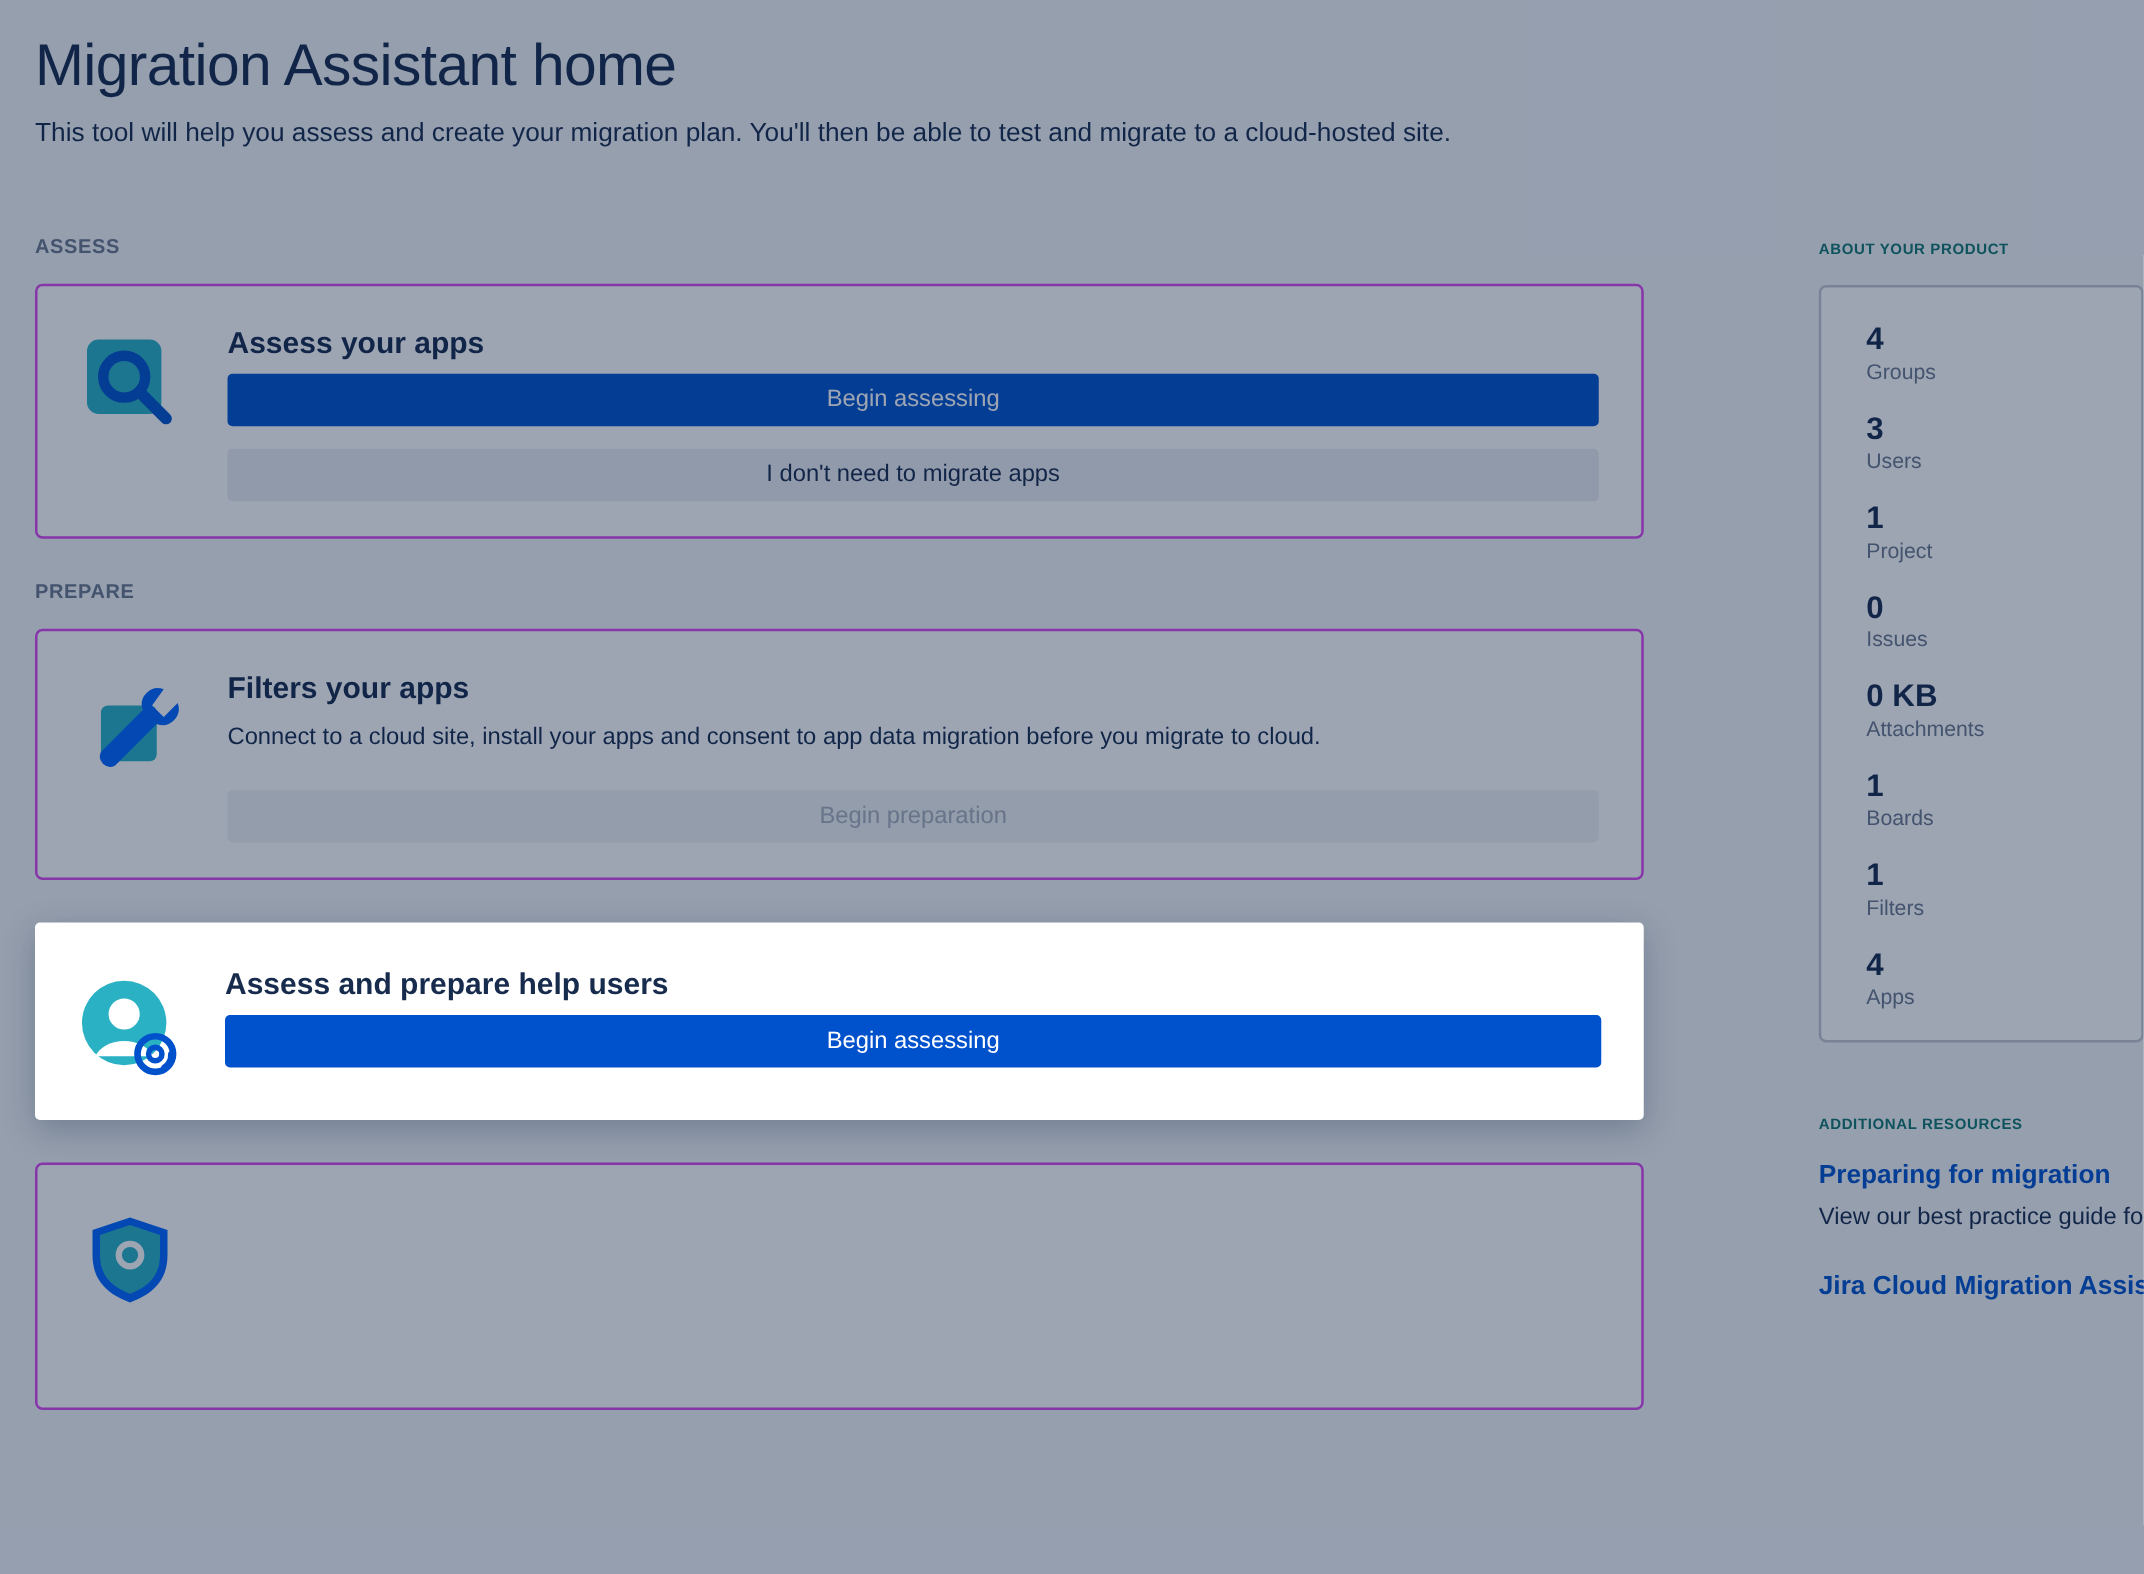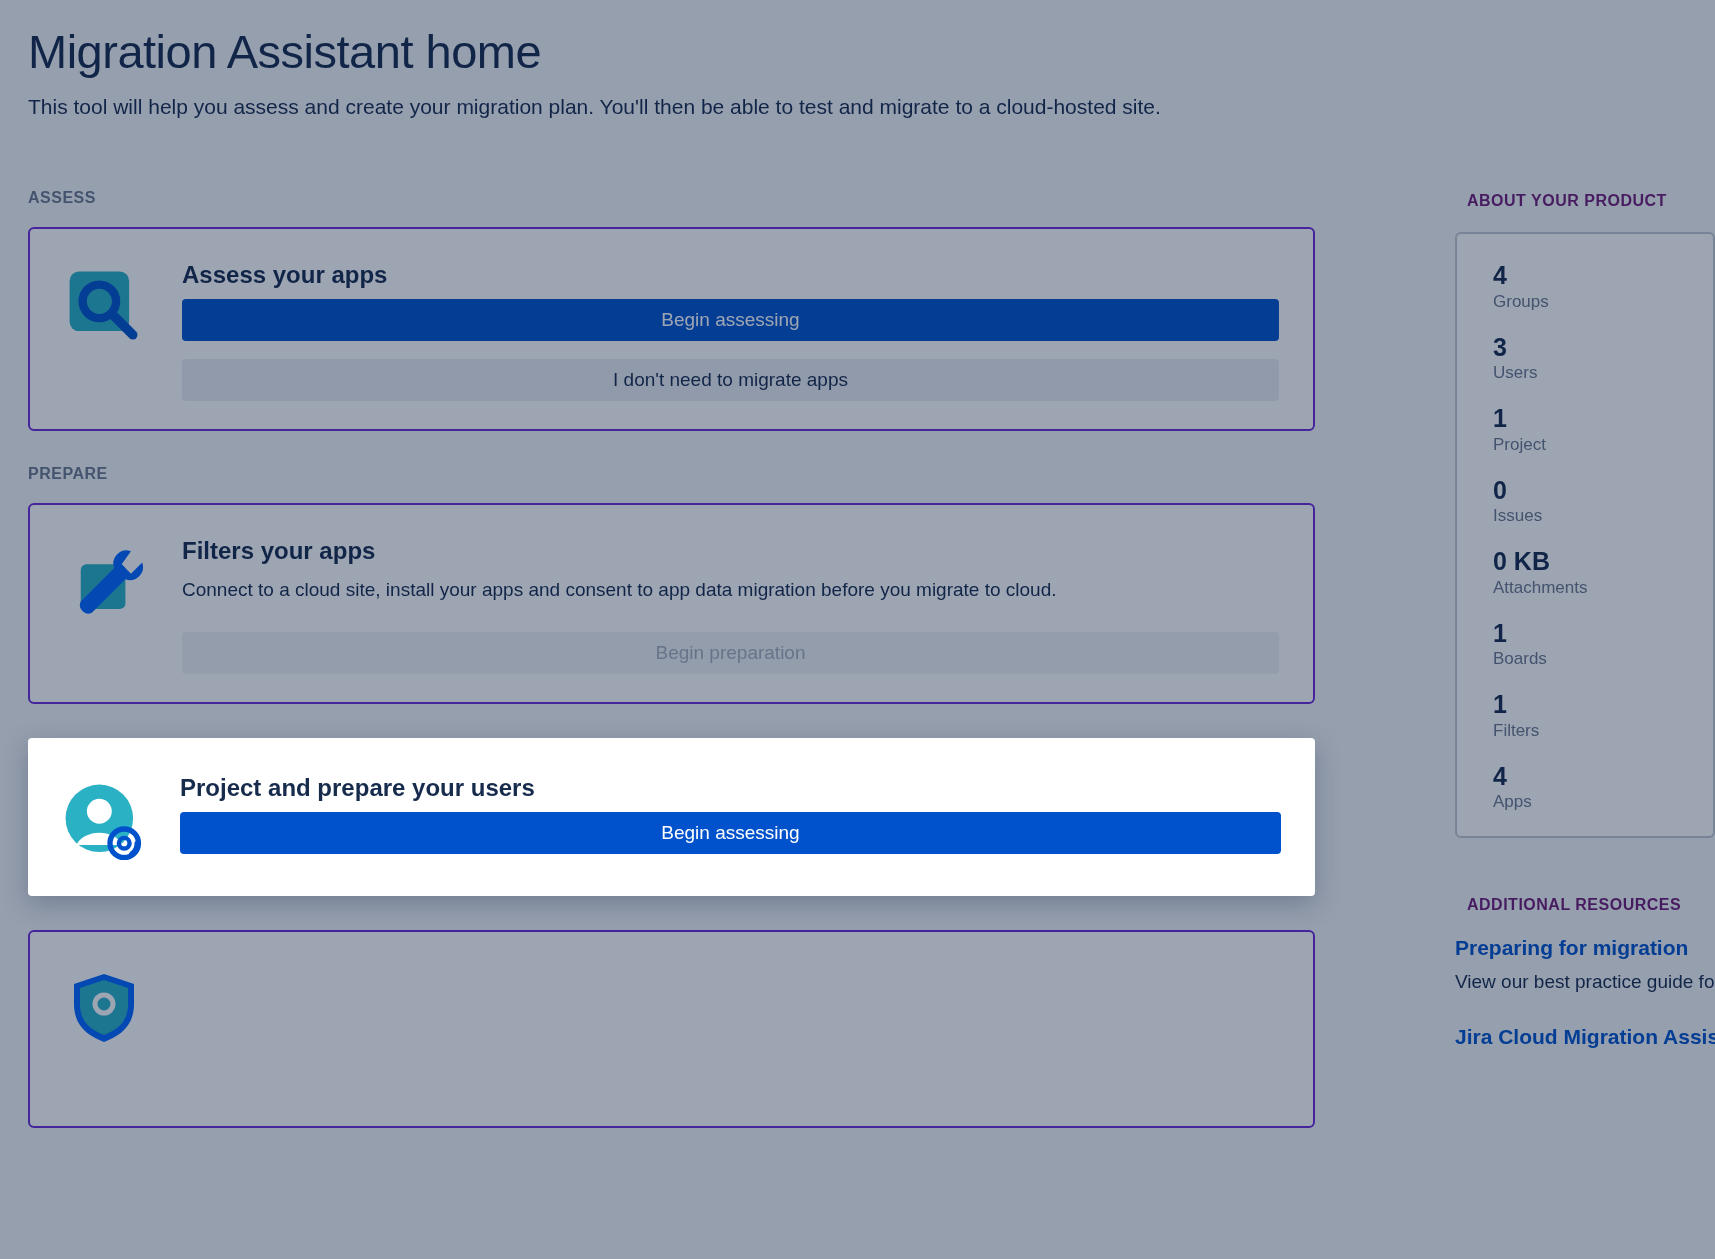--- a/index.html
+++ b/index.html
@@ -39,21 +39,21 @@
     margin-bottom: 70px;
   }
   .section-label {
     font-size: 16px;
     font-weight: 600;
     letter-spacing: 0.5px;
     color: #6B778C;
     margin-bottom: 20px;
   }
   .card {
-    border: 2px solid #6d28d9;
+    border: 2px solid #d946ef;
     border-radius: 6px;
     background: #fff;
     padding: 32px 34px 28px 34px;
     margin-bottom: 34px;
     display: flex;
     gap: 38px;
   }
   .card-dimmed {
     
   }
@@ -98,26 +98,25 @@
     border-radius: 4px;
     border: none;
     cursor: pointer;
   }
   .btn-primary { background: #0052CC; color: #fff; }
   .btn-secondary { background: rgba(9,30,66,0.08); color: #172B4D; }
   .btn-disabled { background: rgba(9,30,66,0.06); color: #A5ADBA; cursor: not-allowed; }
 
   
   .side-section-label {
-    font-size: 16px;
+    font-size: 12px;
     font-weight: 600;
     letter-spacing: 0.5px;
-    color: #701a75;
+    color: #0f766e;
     margin-bottom: 22px;
-    margin-left: 12px;
   }
   .stats-box {
     border: 2px solid #C1C7D0;
     border-radius: 6px;
     background: #fff;
     padding: 28px 36px 24px 36px;
     margin-bottom: 58px;
   }
   .stat { margin-bottom: 22px; }
   .stat:last-child { margin-bottom: 0; }
@@ -190,21 +189,21 @@
           <circle cx="42" cy="34" r="14" fill="#fff"></circle>
           <path d="M16 72 a28 22 0 0 1 52 0 z" fill="#fff"></path>
           <g transform="translate(54,54)">
             <circle cx="16" cy="16" r="16" fill="none" stroke="#0052CC" stroke-width="6"></circle>
             <circle cx="16" cy="16" r="6" fill="none" stroke="#0052CC" stroke-width="5"></circle>
             <path d="M30 16 a14 14 0 0 1 -6 12" fill="none" stroke="#0052CC" stroke-width="5" stroke-linecap="round"></path>
           </g>
         </svg>
       </div>
       <div class="card-body">
-        <div class="card-title">Project and prepare your users</div>
+        <div class="card-title">Assess and prepare help users</div>
         <div class="card-actions">
           <button class="btn btn-primary">Begin assessing</button>
         </div>
       </div>
     </div>
 
     <div class="card card-dimmed" style="padding-bottom:80px;">
       <div class="card-icon">
         <svg width="80" height="80" viewBox="0 0 80 80">
           <path d="M40 8 L70 18 v20 c0 22 -14 32 -30 38 C24 70 10 60 10 38 V18 z" fill="#0065FF"></path>

